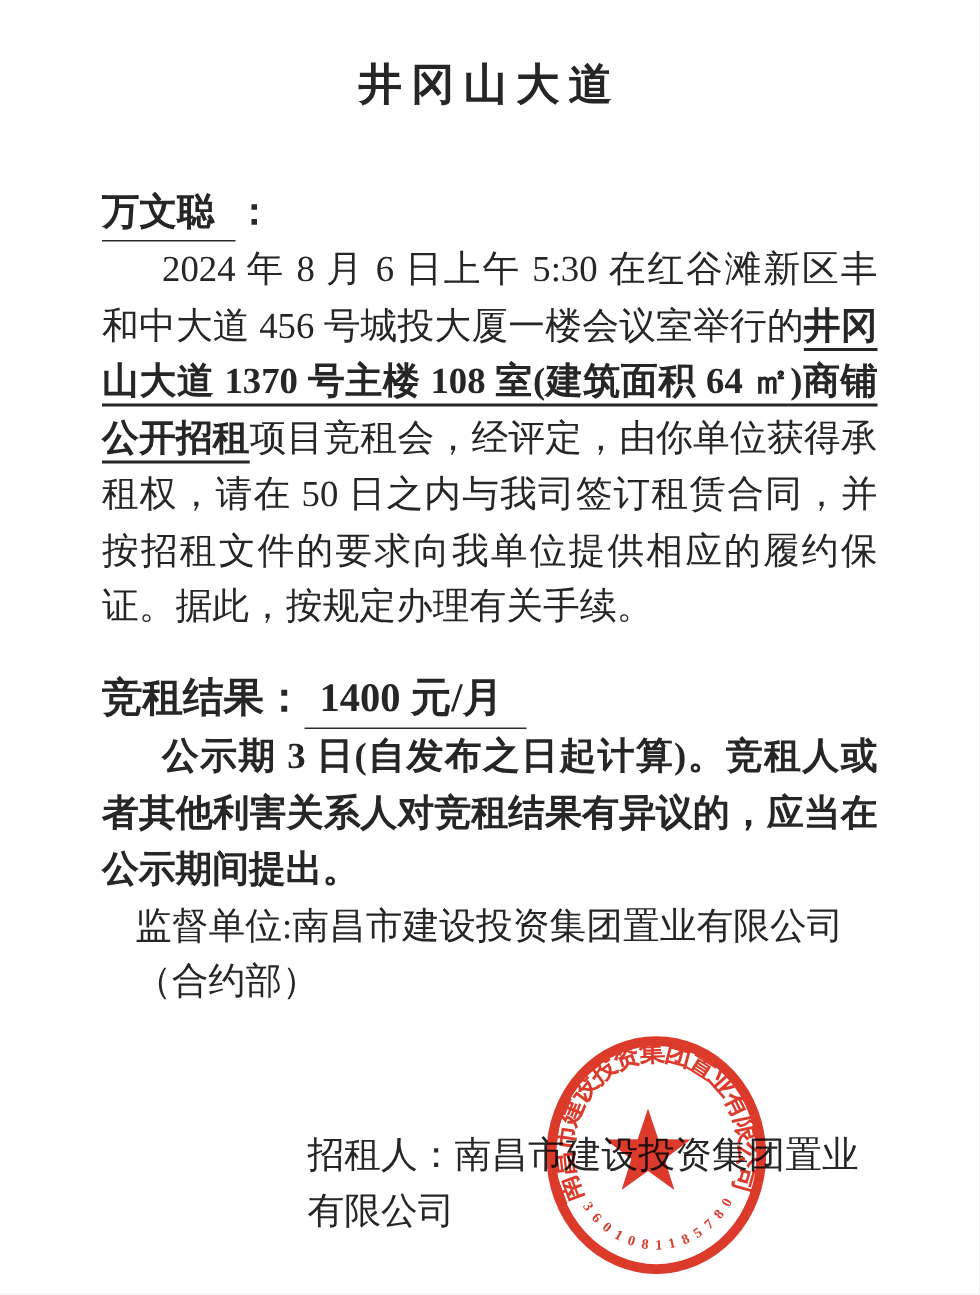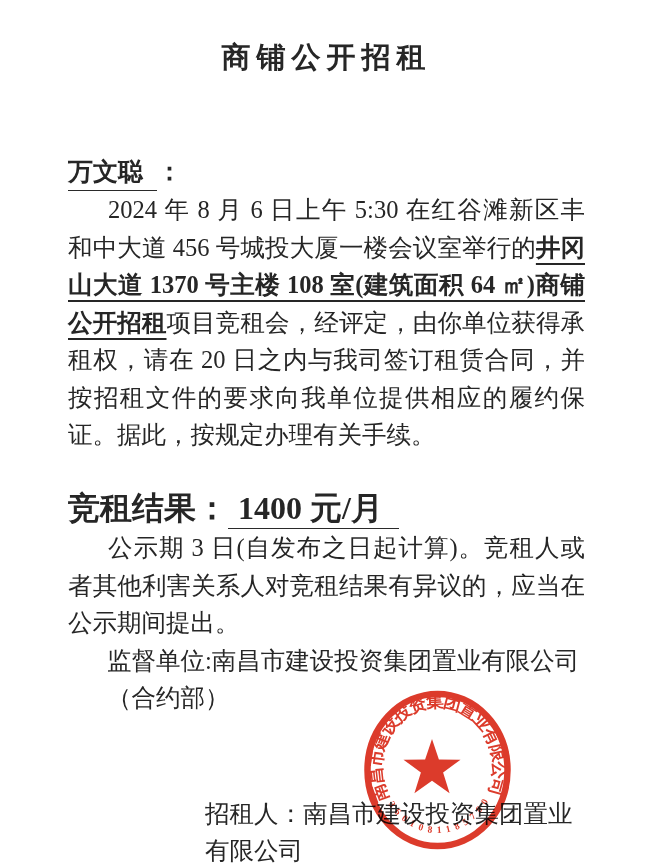--- a/index.html
+++ b/index.html
@@ -14,21 +14,21 @@
   }
   .content{position:absolute;left:68px;top:0;width:517px;}
   .doc-title{
     padding-top:40px;
     text-align:center;
     font-size:29px;line-height:34px;
     font-weight:bold;
     letter-spacing:6px;
   }
   .recipient{
-    margin-top:80px;
+    margin-top:50px;
     font-size:25px;line-height:36px;
     font-weight:bold;
   }
   .recipient .name{
     display:inline-block;
     border-bottom:1.5px solid #2a2a2a;
     padding-right:14px;
   }
   p.body{
     margin:0;
@@ -36,34 +36,34 @@
     text-align:justify;
     text-indent:40px;
   }
   .em{
     font-weight:bold;
     text-decoration:underline;
     text-decoration-thickness:1.5px;
     text-underline-offset:7px;
   }
   .result{
-    margin-top:36px;
-    font-size:32px;line-height:37.5px;
+    margin-top:23px;
+    font-size:27px;line-height:37.5px;
     font-weight:bold;
   }
   .result .value{
     display:inline-block;
     border-bottom:1.5px solid #2a2a2a;
     padding:0 16px 1px 10px;
     white-space:pre;
   }
-  .p2{margin-top:40px;}
+  .p2{margin-top:40px;font-weight:bold;}
   .plain-line{
     font-size:24.5px;line-height:37.5px;
-    margin:0 0 0 39px;
+    margin:0 0 0 22px;
   }
   .phone-line{margin-top:4px;}
   .lessor-line{
     margin:78px 0 0 137px;
     font-size:24.5px;line-height:37.5px;
   }
   .seal{
     position:absolute;
     left:355px;top:684px;
     width:162px;height:172px;
@@ -71,28 +71,28 @@
     opacity:.92;
   }
   .seal text{font-family:"Liberation Serif","DejaVu Serif",serif;}
 </style>
 </head>
 <body>
 
 <div class="page">
   <div class="content">
 
-    <div class="doc-title">商铺公开招租</div>
+    <div class="doc-title">井冈山大道</div>
 
     <div class="recipient">
       <span class="name">万文聪</span><span>：</span>
     </div>
 
     <p class="body">
-      <span>2024 年 8 月 6 日上午 5:30 在红谷滩新区丰和中大道 456 号城投大厦一楼会议室举行的</span><span class="em">井冈山大道 1370 号主楼 108 室(建筑面积 64 ㎡)商铺公开招租</span><span>项目竞租会，经评定，由你单位获得承租权，请在 20 日之内与我司签订租赁合同，并按招租文件的要求向我单位提供相应的履约保证。据此，按规定办理有关手续。</span>
+      <span>2024 年 8 月 6 日上午 5:30 在红谷滩新区丰和中大道 456 号城投大厦一楼会议室举行的</span><span class="em">井冈山大道 1370 号主楼 108 室(建筑面积 64 ㎡)商铺公开招租</span><span>项目竞租会，经评定，由你单位获得承租权，请在 50 日之内与我司签订租赁合同，并按招租文件的要求向我单位提供相应的履约保证。据此，按规定办理有关手续。</span>
     </p>
 
     <div class="result">
       <span>竞租结果：</span><span class="value">1400 元/月</span>
     </div>
 
     <p class="body p2">公示期 3 日(自发布之日起计算)。竞租人或者其他利害关系人对竞租结果有异议的，应当在公示期间提出。</p>
 
     <div class="plain-line">监督单位:南昌市建设投资集团置业有限公司（合约部）</div>
 

